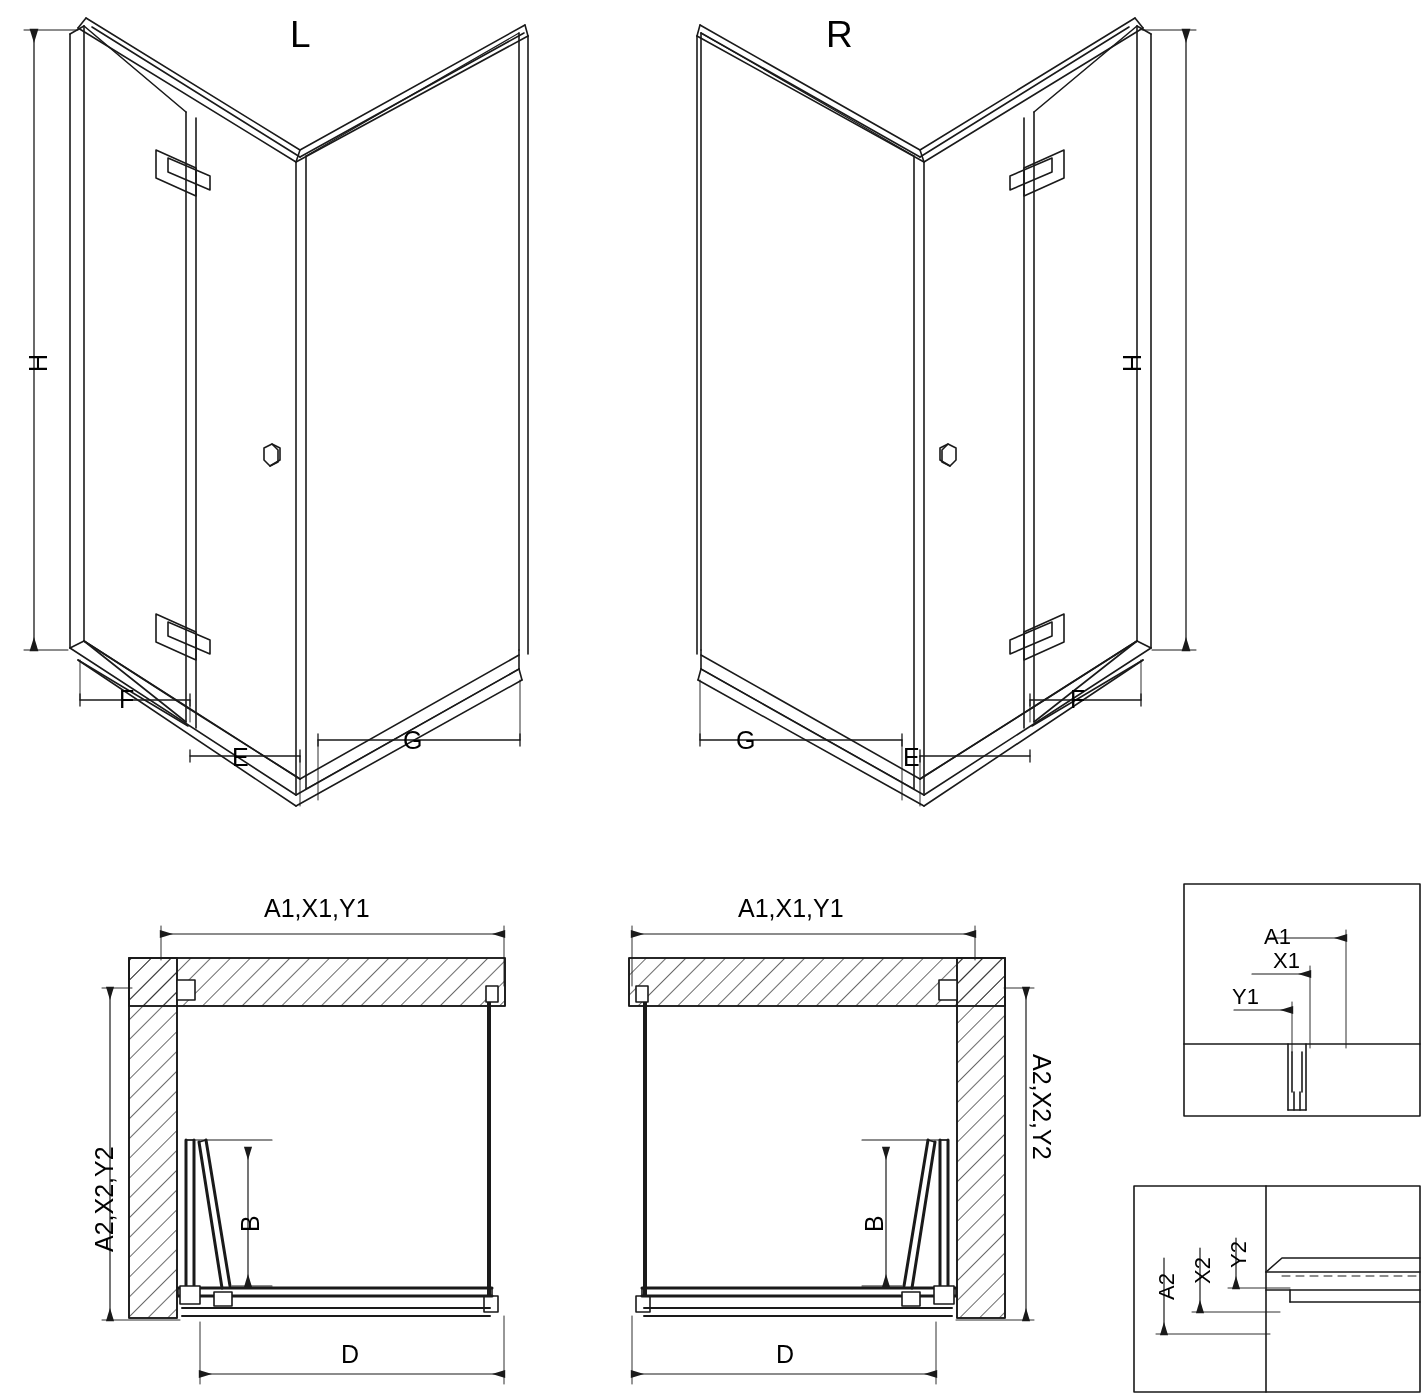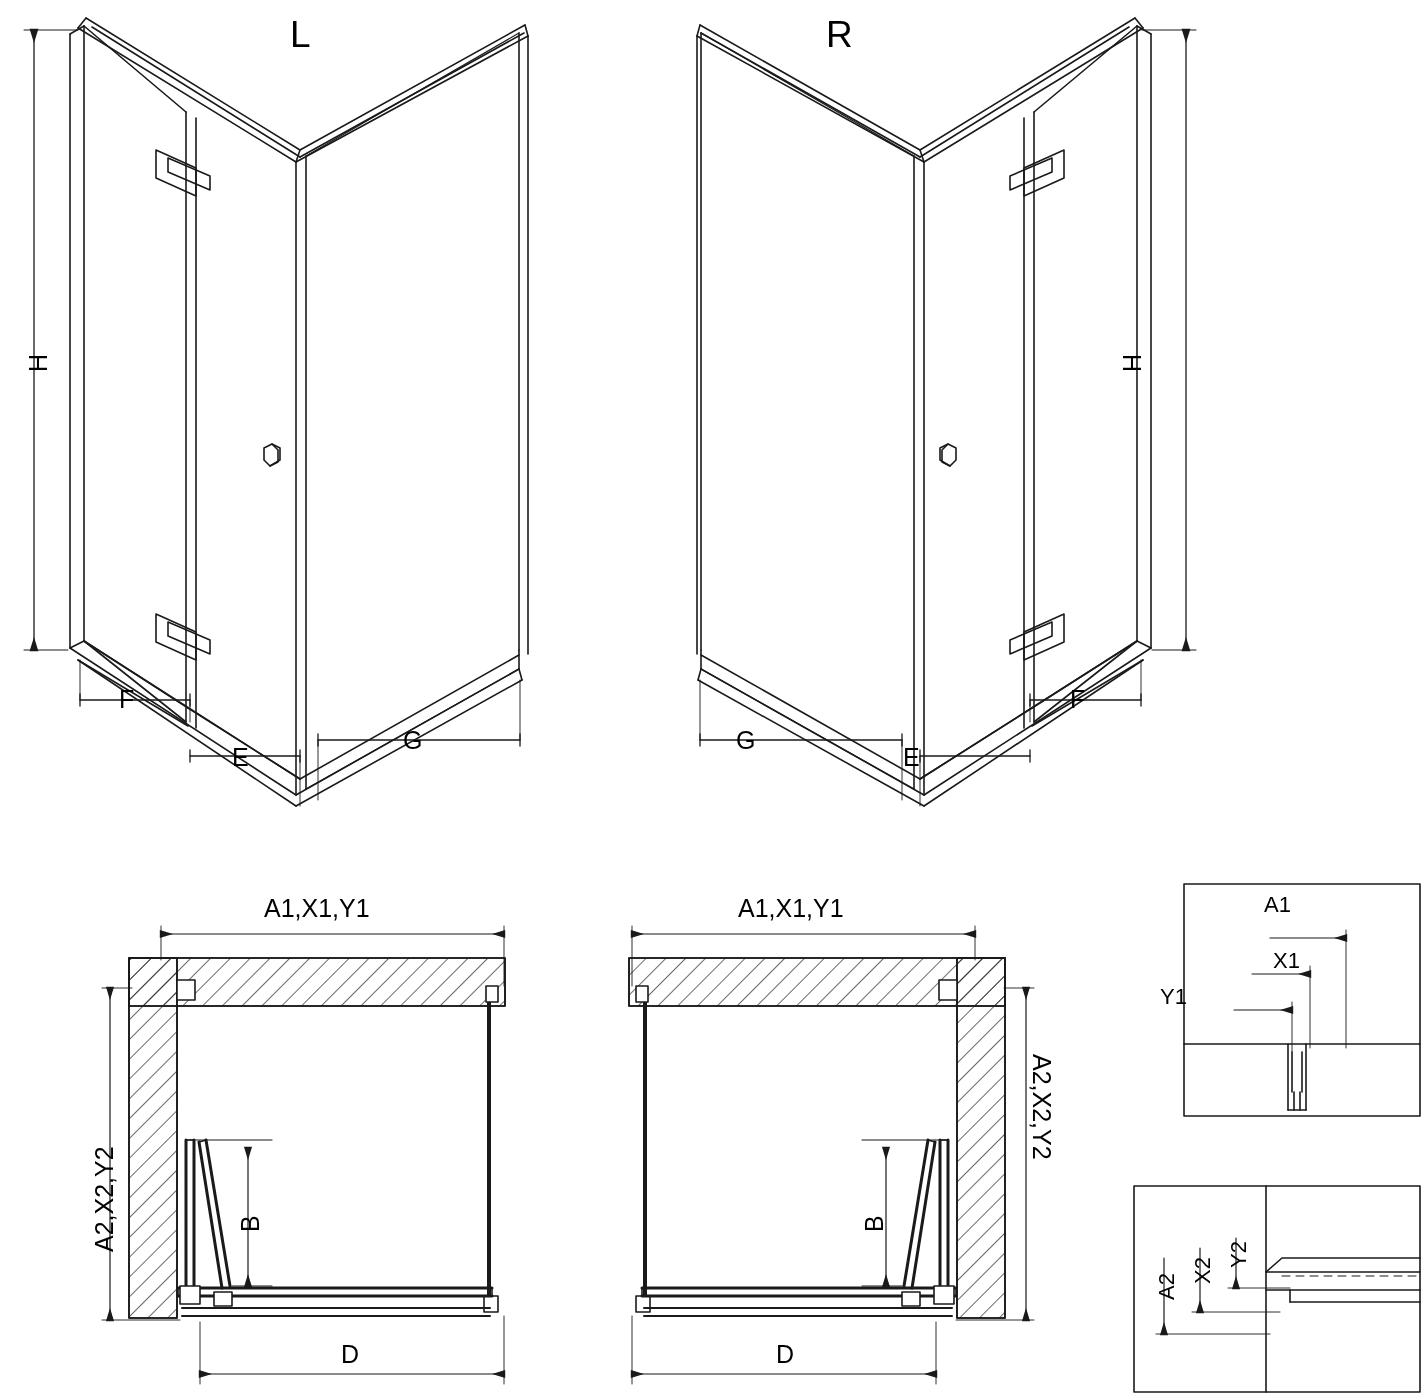--- a/index.html
+++ b/index.html
@@ -347,21 +347,21 @@
   <div class="lbl mid" style="left:264px;top:894px;">A1,X1,Y1</div>
   <div class="lbl mid rot90" style="left:90px;top:1252px;">A2,X2,Y2</div>
   <div class="lbl mid rot90" style="left:236px;top:1232px;">B</div>
   <div class="lbl mid" style="left:341px;top:1340px;">D</div>
 
   <div class="lbl mid" style="left:738px;top:894px;">A1,X1,Y1</div>
   <div class="lbl mid rot90cw" style="left:1056px;top:1054px;">A2,X2,Y2</div>
   <div class="lbl mid rot90" style="left:860px;top:1232px;">B</div>
   <div class="lbl mid" style="left:776px;top:1340px;">D</div>
 
-  <div class="lbl sm" style="left:1264px;top:892px;">A1</div>
+  <div class="lbl sm" style="left:1264px;top:924px;">A1</div>
   <div class="lbl sm" style="left:1273px;top:948px;">X1</div>
-  <div class="lbl sm" style="left:1160px;top:984px;">Y1</div>
+  <div class="lbl sm" style="left:1232px;top:984px;">Y1</div>
 
   <div class="lbl sm rot90" style="left:1154px;top:1300px;">A2</div>
   <div class="lbl sm rot90" style="left:1190px;top:1284px;">X2</div>
   <div class="lbl sm rot90" style="left:1226px;top:1268px;">Y2</div>
 
 </div>
 
 </body></html>

